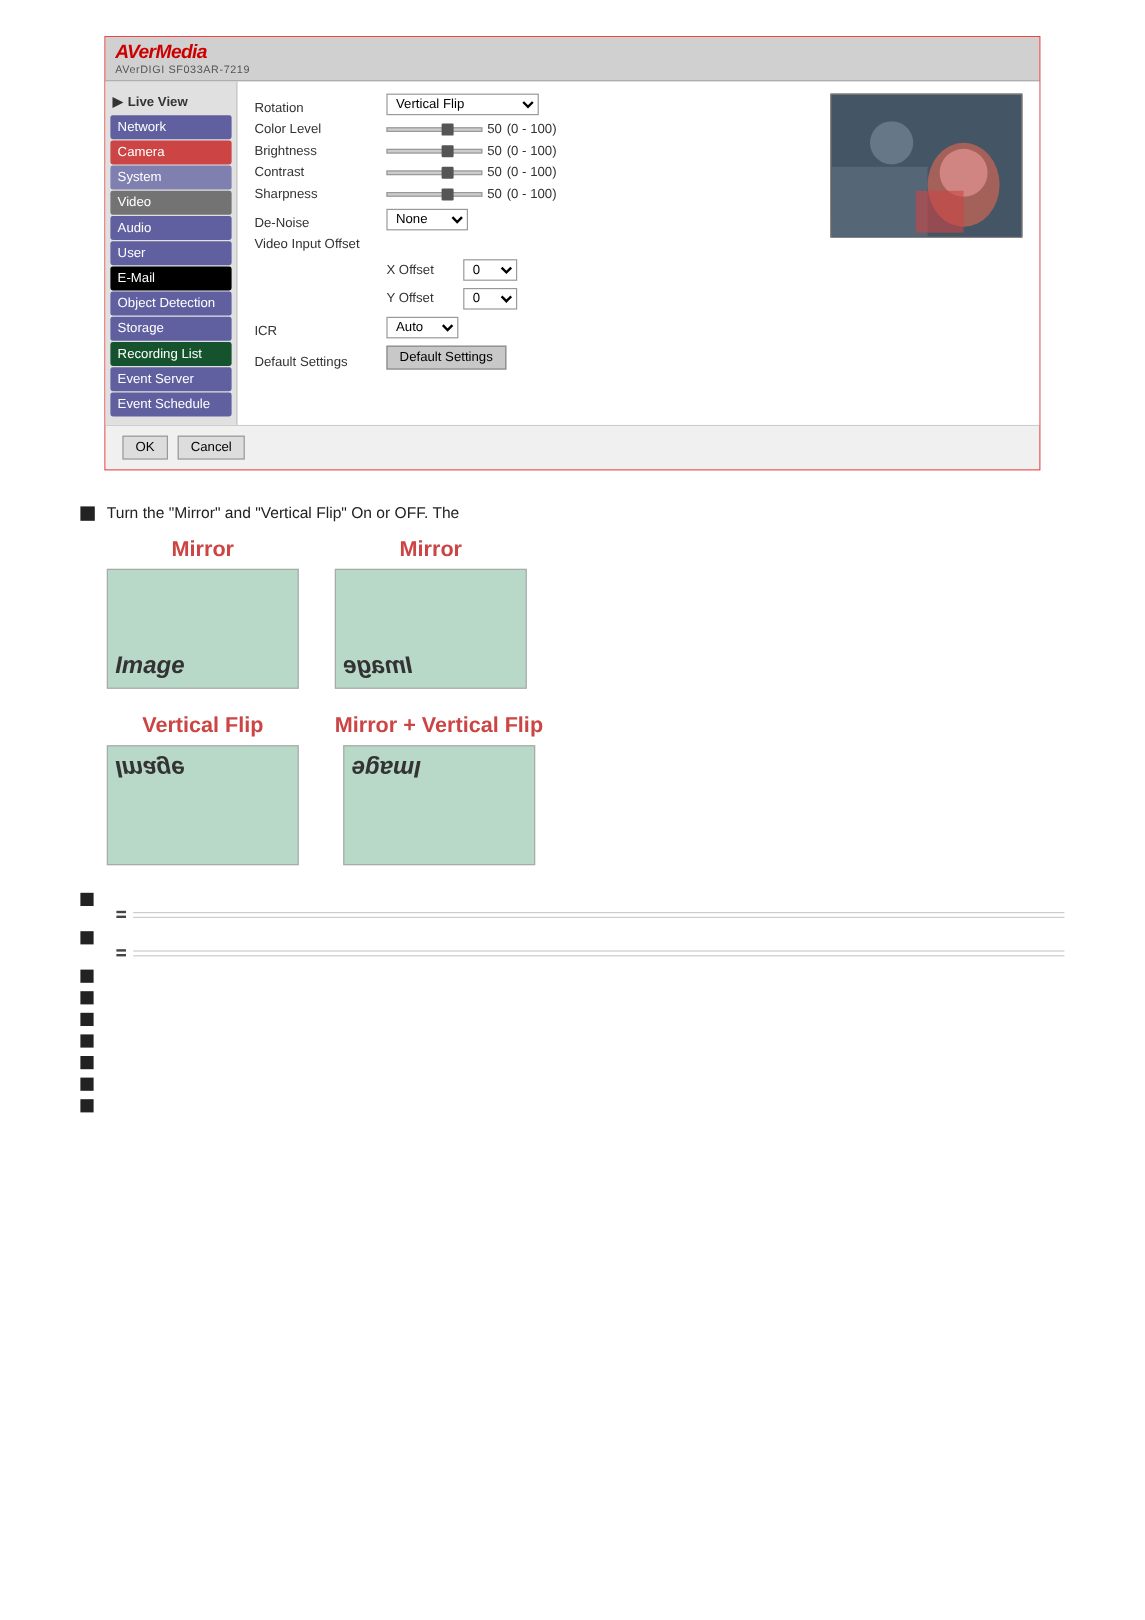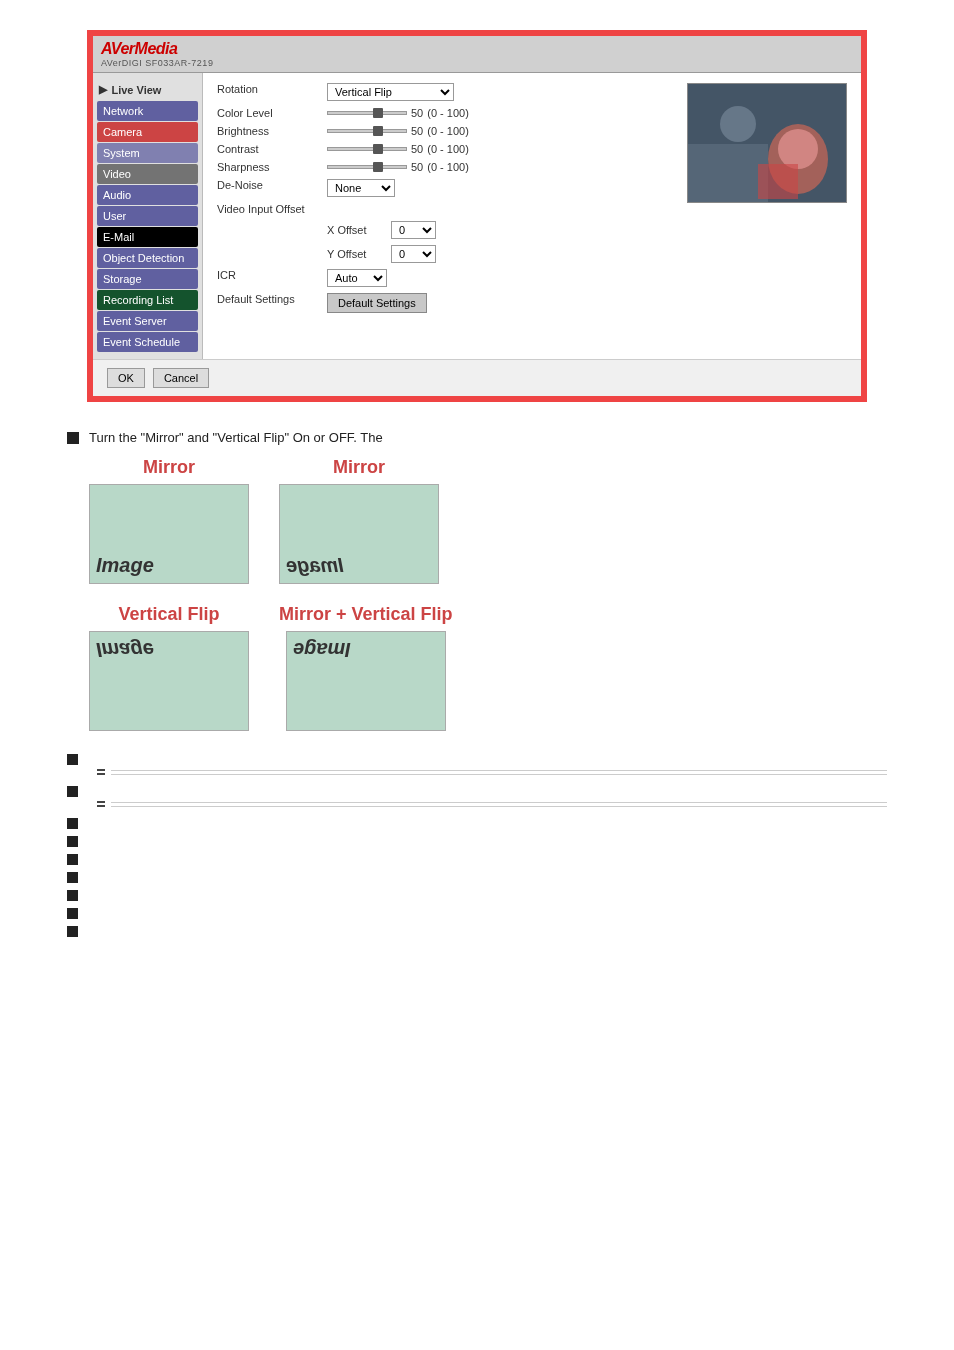--- a/index.html
+++ b/index.html
@@ -8,21 +8,21 @@
       font-family: Arial, sans-serif;
       font-size: 13px;
       color: #222;
       width: 954px;
       min-height: 1350px;
       padding: 30px 40px;
     }
 
     
     .app-window {
-      border: 6px solid #ef4444;
+      border: 1px solid #ef4444;
       background: #e8e8e8;
       width: 780px;
       margin: 0 auto 28px auto;
       padding: 0;
     }
 
     .app-header {
       display: flex;
       align-items: center;
       background: #d0d0d0;
@@ -127,21 +127,21 @@
       display: flex;
       gap: 10px;
     }
 
     .settings-form {
       flex: 1;
     }
 
     .form-row {
       display: flex;
-      align-items: flex-start;
+      align-items: flex-end;
       margin-bottom: 6px;
     }
 
     .form-label {
       width: 110px;
       font-size: 11px;
       color: #333;
     }
 
     .form-control {

